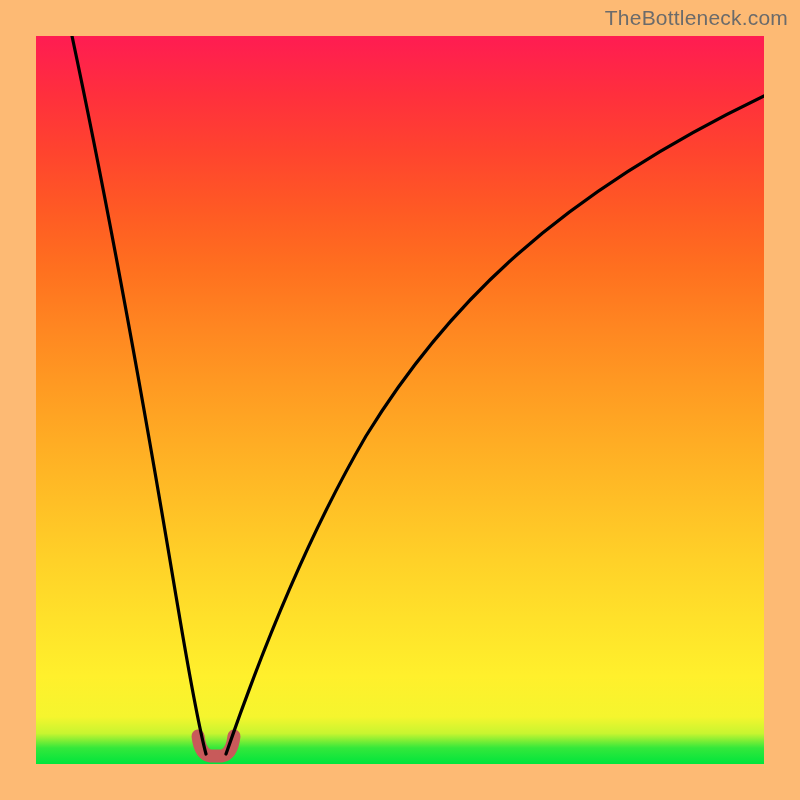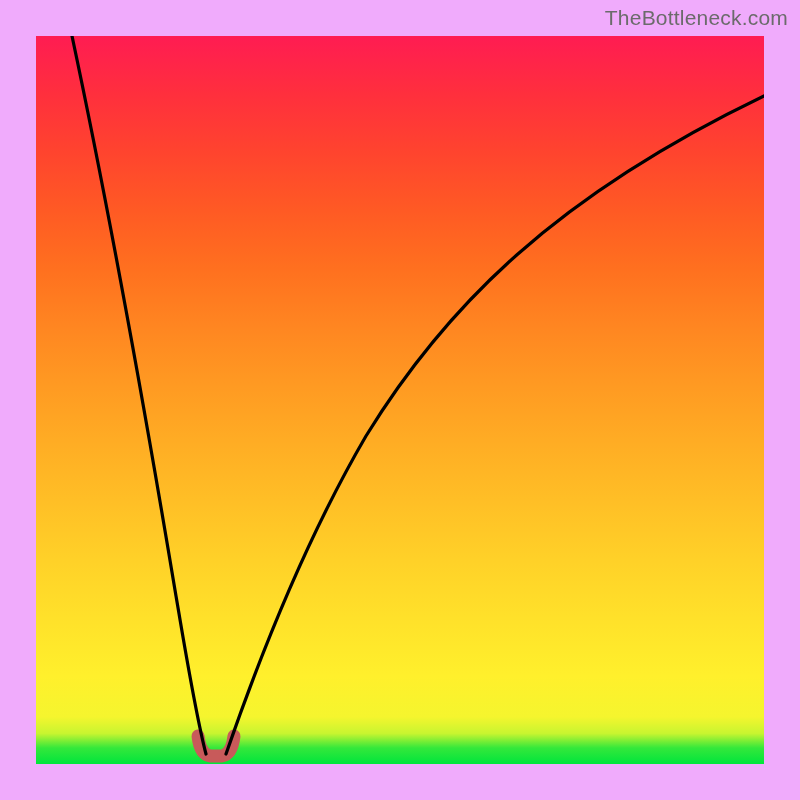--- a/index.html
+++ b/index.html
@@ -8,21 +8,21 @@
     width: 800px;
     height: 800px;
     overflow: hidden;
     background: #000;
     font-family: Arial, Helvetica, sans-serif;
   }
   .outer {
     position: relative;
     width: 800px;
     height: 800px;
-    background: #f0abfc;
+    background: #fdba74;
   }
   .plot {
     position: absolute;
     left: 36px;
     top: 36px;
     width: 728px;
     height: 728px;
     
     background: linear-gradient(
       to top,

